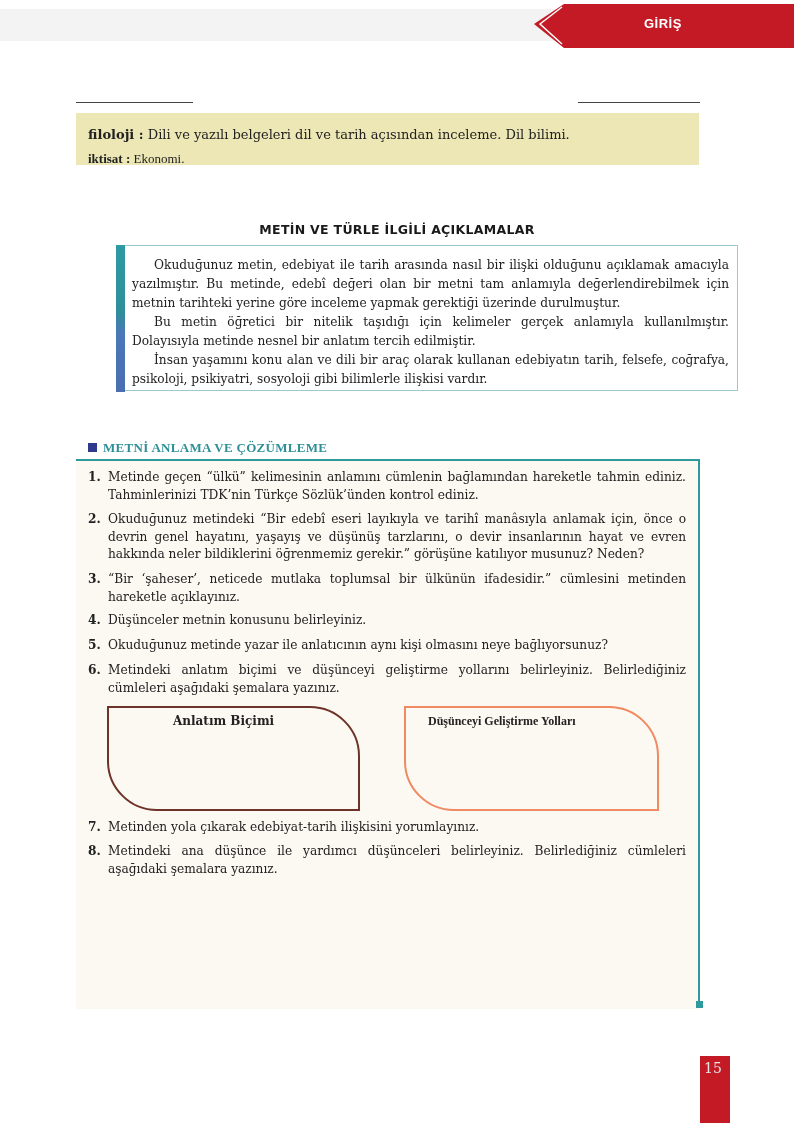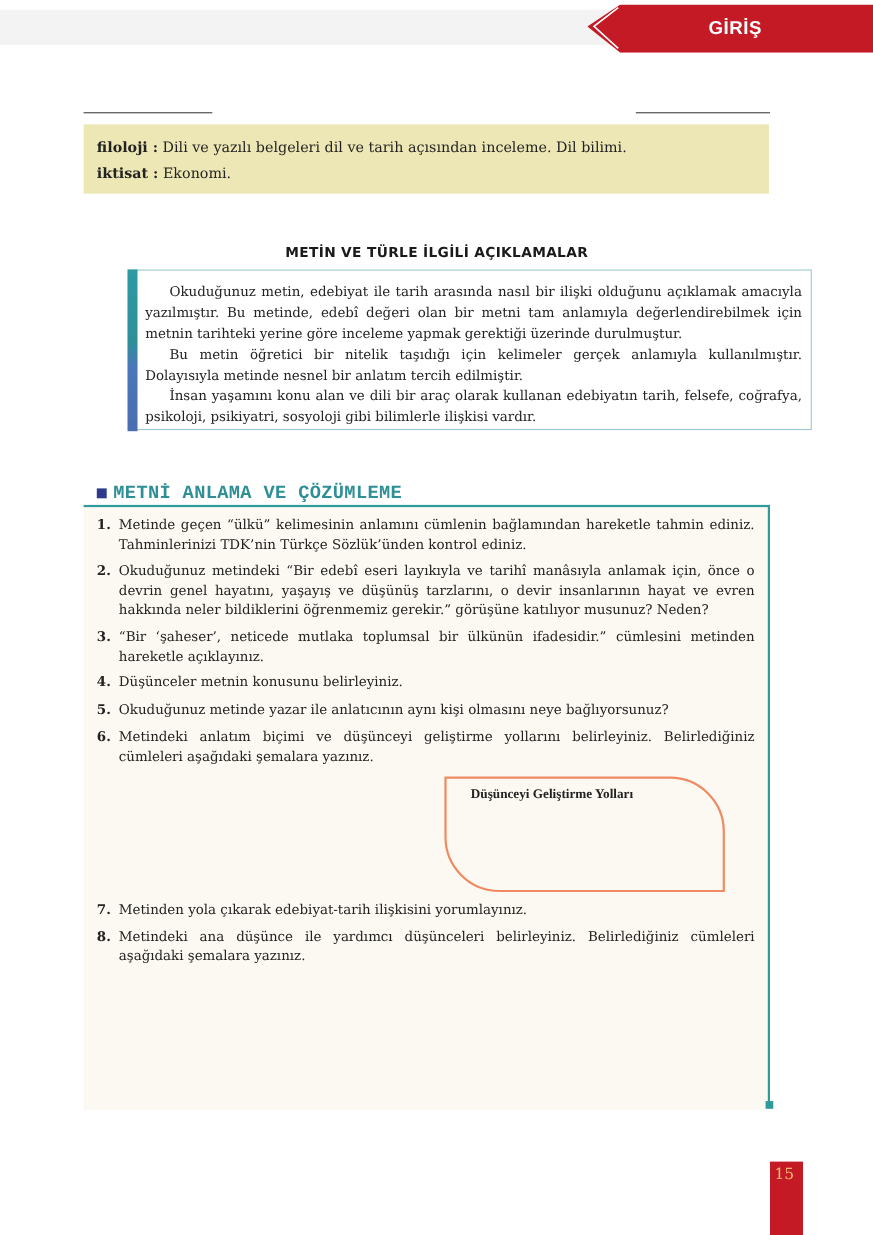--- a/index.html
+++ b/index.html
@@ -1,45 +1,45 @@
 <!DOCTYPE html>
 <html><head>
 <meta charset="utf-8">
 <style>
   html,body{margin:0;padding:0;}
   body{width:794px;height:1123px;position:relative;background:#ffffff;overflow:hidden;font-family:"DejaVu Serif","Liberation Serif",serif;color:#222;}
   .top-band{position:absolute;left:0;top:9px;width:560px;height:32px;background:#f3f3f3;}
   .tab-wrap{position:absolute;left:534px;top:4px;width:260px;height:44px;}
-  .tab-label{position:absolute;left:110px;top:12px;color:#fff;font-family:"Liberation Sans",sans-serif;font-weight:bold;font-size:17px;letter-spacing:0.5px;}
+  .tab-label{position:absolute;left:110px;top:12px;color:#fff;font-family:"Liberation Sans",sans-serif;font-weight:bold;font-size:13px;letter-spacing:0.5px;}
   .sec-head{position:absolute;left:76px;width:624px;height:20px;}
   .sec-head .line{position:absolute;top:10px;height:1px;background:#444;}
   .sec-head .title{position:absolute;top:0;font-family:"DejaVu Sans","Liberation Sans",sans-serif;font-weight:bold;font-size:12.5px;color:#7a2a1e;letter-spacing:0.3px;white-space:nowrap;}
-  .vocab{position:absolute;left:76px;top:113px;width:623px;height:63px;background:#ece7b4;font-size:13px;}
+  .vocab{position:absolute;left:76px;top:113px;width:623px;height:52px;background:#ece7b4;font-size:13px;}
   .vocab .row{position:absolute;left:12px;white-space:nowrap;}
   .vocab b{font-weight:bold;}
   .sec2-title{position:absolute;left:0;width:794px;top:222px;text-align:center;font-family:"DejaVu Sans","Liberation Sans",sans-serif;font-weight:bold;font-size:12.5px;color:#1a1a1a;letter-spacing:0.3px;}
   .expl{position:absolute;left:76px;top:245px;width:622px;height:146px;background:#fff;border:1px solid #9cc8d0;box-sizing:border-box;margin-left:40px;}
   .expl .bar{position:absolute;left:-1px;top:-1px;width:9px;height:147px;background:linear-gradient(#2e9aa4 0%,#2e8f99 45%,#4a78b8 60%,#4a6eb0 100%);}
   .expl .text{position:absolute;left:15px;top:10px;width:597px;font-size:12.2px;line-height:19px;text-align:justify;}
   .expl p{margin:0;text-indent:22px;}
-  .q-head{position:absolute;left:88px;top:440px;font-family:Liberation Mono, monospace;font-weight:bold;font-size:17px;color:#2f8f96;letter-spacing:0.3px;white-space:nowrap;}
+  .q-head{position:absolute;left:88px;top:440px;font-family:Liberation Serif, serif;font-weight:bold;font-size:13px;color:#2f8f96;letter-spacing:0.3px;white-space:nowrap;}
   .q-head .sq{display:inline-block;width:9px;height:9px;background:#2e3a8c;margin-right:6px;vertical-align:0px;}
   .q-panel{position:absolute;left:76px;top:459px;width:624px;height:550px;background:#fcf8f2;}
   .q-panel .topline{position:absolute;left:0;top:0;width:623px;height:2px;background:#2f9a9c;}
   .q-panel .rightline{position:absolute;left:622px;top:0;width:2px;height:546px;background:#2f9a9c;}
   .q-panel .corner{position:absolute;left:620px;top:542px;width:7px;height:7px;background:#2f9a9c;}
   .q{position:absolute;left:12px;width:598px;font-size:12.2px;line-height:17.5px;text-align:justify;}
   .q .num{position:absolute;left:0;top:0;font-weight:bold;}
   .q .txt{margin-left:20px;}
   .shape{position:absolute;box-sizing:border-box;background:transparent;border-style:solid;border-width:2px;border-radius:0 50px 0 50px;}
   .shape.brown{border-color:#6e3328;}
   .shape.orange{border-color:#ef8a62;}
   .shape .lbl{position:absolute;top:6px;font-weight:bold;font-size:12px;white-space:nowrap;color:#222;}
   .pnum{position:absolute;left:700px;top:1056px;width:30px;height:67px;background:#c41a26;}
-  .pnum span{position:absolute;left:4px;top:4px;color:#fdba74;font-size:14px;font-family:"DejaVu Serif","Liberation Serif",serif;}
+  .pnum span{position:absolute;left:4px;top:4px;color:#e5e5e5;font-size:14px;font-family:"DejaVu Serif","Liberation Serif",serif;}
 </style>
 </head>
 <body>
 
 <div class="top-band"></div>
 <div class="tab-wrap">
   <svg width="260" height="44" viewBox="0 0 260 44">
     <polygon points="0,20 30,0 260,0 260,44 30,44" fill="#c41a26"></polygon>
     <polyline points="28,3 6,20 28,40" fill="none" stroke="#ffffff" stroke-width="1.5"></polyline>
   </svg>
@@ -49,21 +49,21 @@
 <div class="sec-head" style="top:92px;">
   <div class="line" style="left:0;width:117px;"></div>
   <div class="line" style="left:502px;width:122px;"></div>
 </div>
 
 <div class="vocab">
   <div class="row" style="top:14px;">
     <b>filoloji</b><b> :</b>
     <span>Dili ve yazılı belgeleri dil ve tarih açısından inceleme. Dil bilimi.</span>
   </div>
-  <div class="row" style="top:38px;">
+  <div class="row" style="top:38px;font-family:Liberation Serif, serif;">
     <b>iktisat</b><b> :</b>
     <span>Ekonomi.</span>
   </div>
 </div>
 
 <div class="sec2-title">METİN VE TÜRLE İLGİLİ AÇIKLAMALAR</div>
 <div class="expl">
   <div class="bar"></div>
   <div class="text">
     <p>Okuduğunuz metin, edebiyat ile tarih arasında nasıl bir ilişki olduğunu açıklamak amacıyla yazılmıştır. Bu metinde, edebî değeri olan bir metni tam anlamıyla değerlendirebilmek için metnin tarihteki yerine göre inceleme yapmak gerektiği üzerinde durulmuştur.</p>
@@ -99,20 +99,23 @@
   </div>
   <div class="q" style="top:178px;">
     <span class="num">5.</span>
     <div class="txt">Okuduğunuz metinde yazar ile anlatıcının aynı kişi olmasını neye bağlıyorsunuz?</div>
   </div>
   <div class="q" style="top:203px;">
     <span class="num">6.</span>
     <div class="txt">Metindeki anlatım biçimi ve düşünceyi geliştirme yollarını belirleyiniz. Belirlediğiniz cümleleri aşağıdaki şemalara yazınız.</div>
   </div>
 
+  <div class="shape brown" style="left:31px;top:247px;width:253px;height:105px;">
+    <span class="lbl" style="left:64px;">Anlatım Biçimi</span>
+  </div>
   <div class="shape orange" style="left:328px;top:247px;width:255px;height:105px;">
     <span class="lbl" style="left:22px;font-family:Liberation Serif, serif;">Düşünceyi Geliştirme Yolları</span>
   </div>
 
   <div class="q" style="top:360px;">
     <span class="num">7.</span>
     <div class="txt">Metinden yola çıkarak edebiyat-tarih ilişkisini yorumlayınız.</div>
   </div>
   <div class="q" style="top:384px;">
     <span class="num">8.</span>

